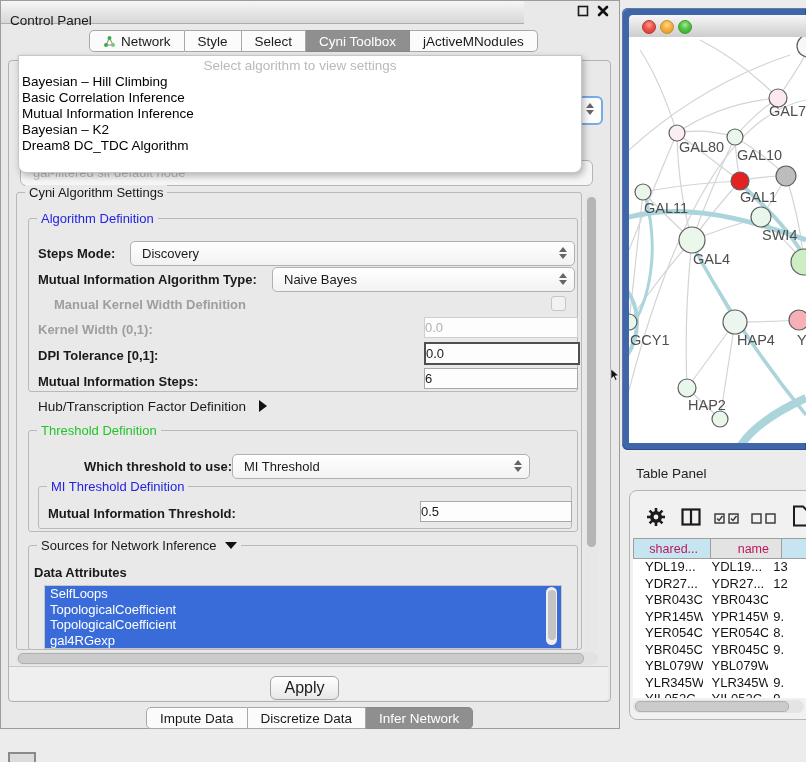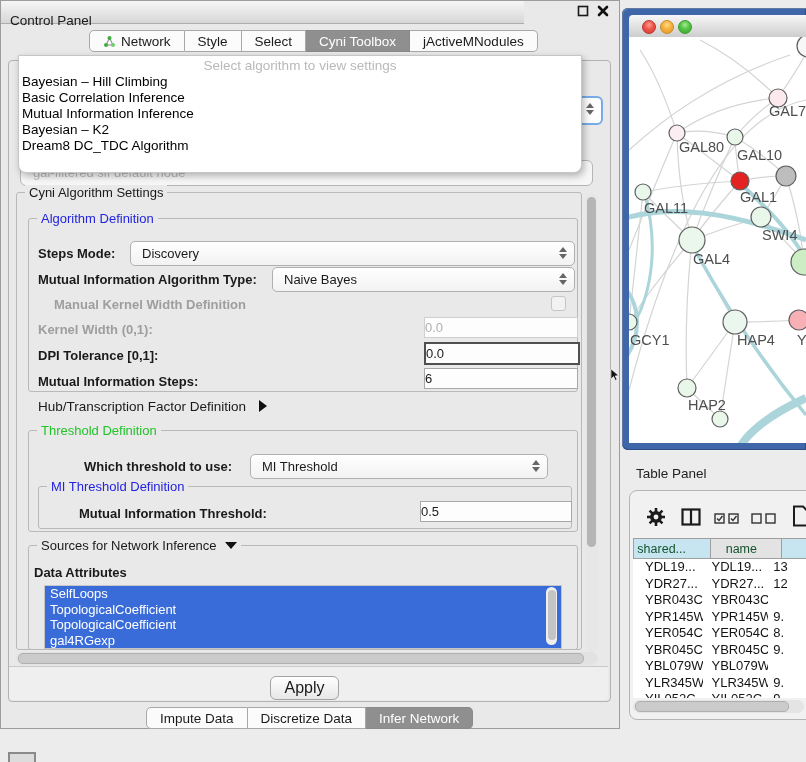--- a/index.html
+++ b/index.html
@@ -79,21 +79,21 @@
   .light{position:absolute;top:5px;width:12px;height:12px;border-radius:50%;}
   #net-canvas{left:629px;top:37px;width:177px;height:406px;background:#ffffff;overflow:hidden;}
 
   
   #tp-title{left:636px;top:466px;font-size:13.5px;color:#222;}
   #table-box{left:629px;top:490px;width:183px;height:228px;background:#f1f1f1;
      border:1px solid #b5b5b5;border-radius:8px 0 0 8px;}
   .tool-ic{position:absolute;}
   #tbl-header{left:633px;top:538px;height:21px;display:flex;}
   .hcell{box-sizing:border-box;border:1px solid #9f9f9f;margin-left:-1px;font-size:12.5px;
-     display:flex;align-items:center;justify-content:flex-end;padding-right:24px;color:#14532d;}
+     display:flex;align-items:center;justify-content:flex-end;padding-right:12px;color:#be185d;}
   .hcell:first-child{margin-left:0;}
   #tbl-body{left:633px;top:559px;width:173px;height:139px;background:#ffffff;overflow:hidden;}
   .trow{display:flex;height:16.5px;line-height:16.5px;font-size:13px;color:#141414;}
   .tcell{overflow:hidden;white-space:nowrap;}
 
   #mouse-cursor{left:610px;top:369px;}
 </style>
 </head>
 <body>
 
@@ -201,28 +201,28 @@
     <span>Hub/Transcription Factor Definition</span>
     <svg width="10" height="12" style="margin-left:8px;vertical-align:-1px;">
         <path d="M1,0 L9,6 L1,12 Z" fill="#111"></path>
       </svg>
   </span>
 
   <div class="group" style="left:28px;top:430px;width:548px;height:100px;">
     <span class="group-title t-green">Threshold Definition</span>
   </div>
   <span class="lbl" style="left:84px;top:459px;">Which threshold to use:</span>
-  <div class="combo" style="left:250px;top:454px;width:296px;height:23px;">
+  <div class="combo" style="left:232px;top:454px;width:296px;height:23px;">
     <span class="cv">MI Threshold</span>
     <span class="spin"></span>
   </div>
   <div class="group" style="left:38px;top:486px;width:532px;height:41px;">
     <span class="group-title t-blue">MI Threshold Definition</span>
   </div>
-  <span class="lbl" style="left:48px;top:506px;margin-left:31px;">Mutual Information Threshold:</span>
+  <span class="lbl" style="left:48px;top:506px;">Mutual Information Threshold:</span>
   <div class="tfield" style="left:420px;top:501px;width:145px;height:19px;">
     <span>0.5</span>
   </div>
 
   <div class="group" style="left:28px;top:545px;width:548px;height:103px;">
     <span class="group-title">
       <span>Sources for Network Inference</span>
       <svg width="12" height="9" style="margin-left:5px;vertical-align:0px;">
           <path d="M0,1 L12,1 L6,8 Z" fill="#111"></path>
         </svg>

